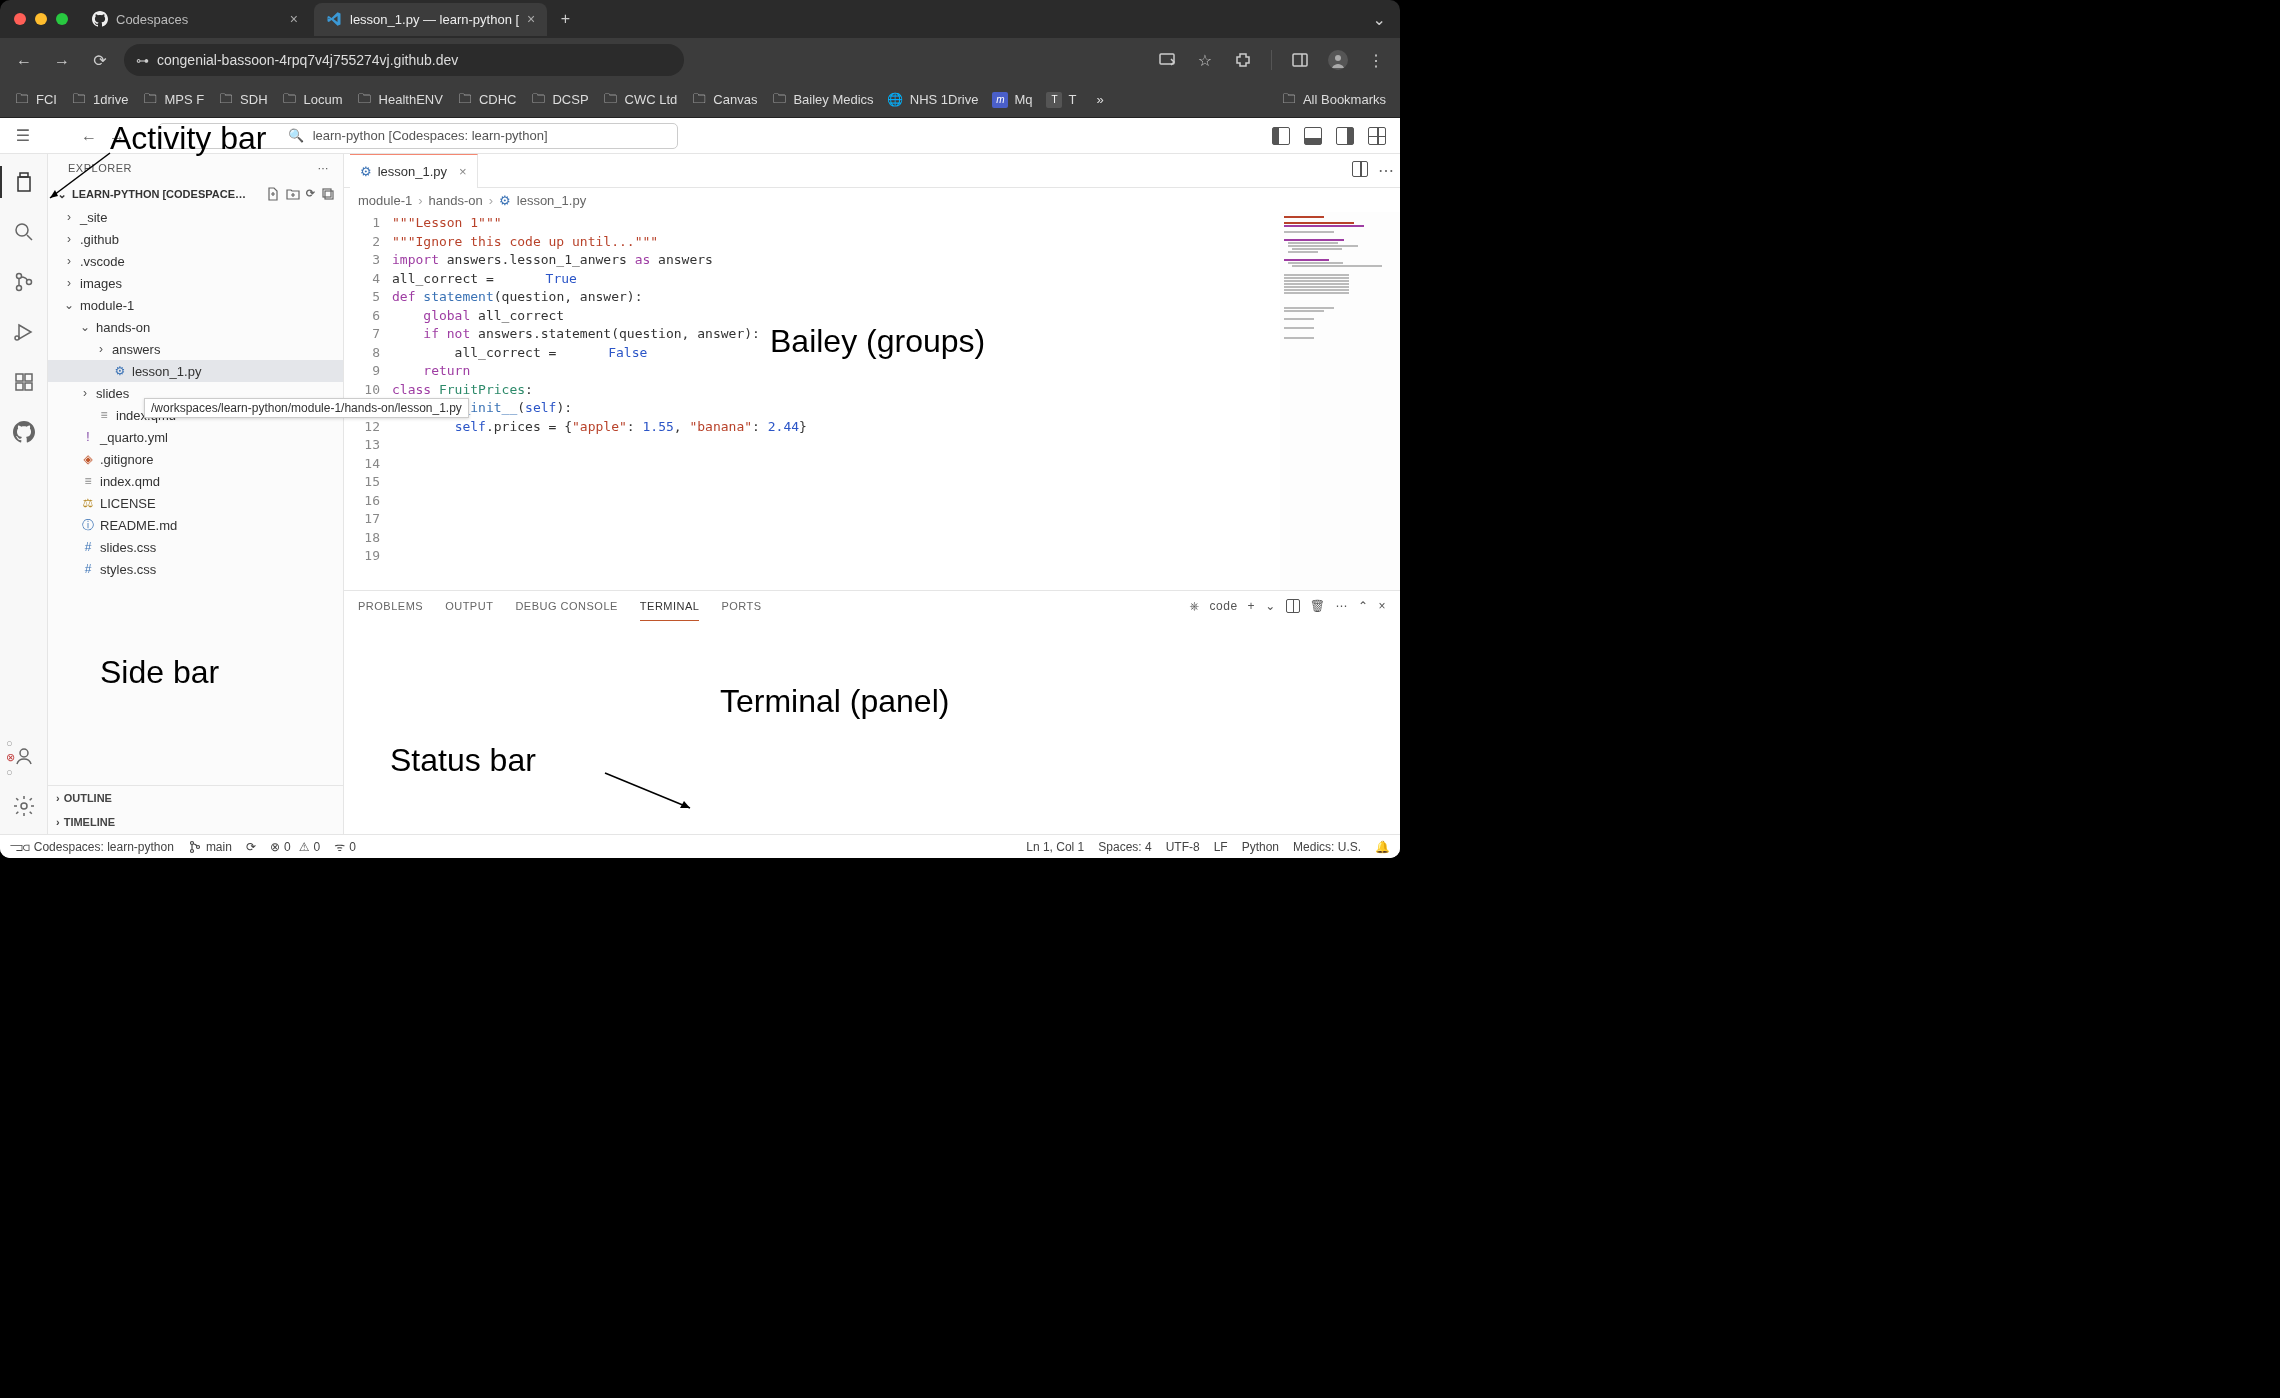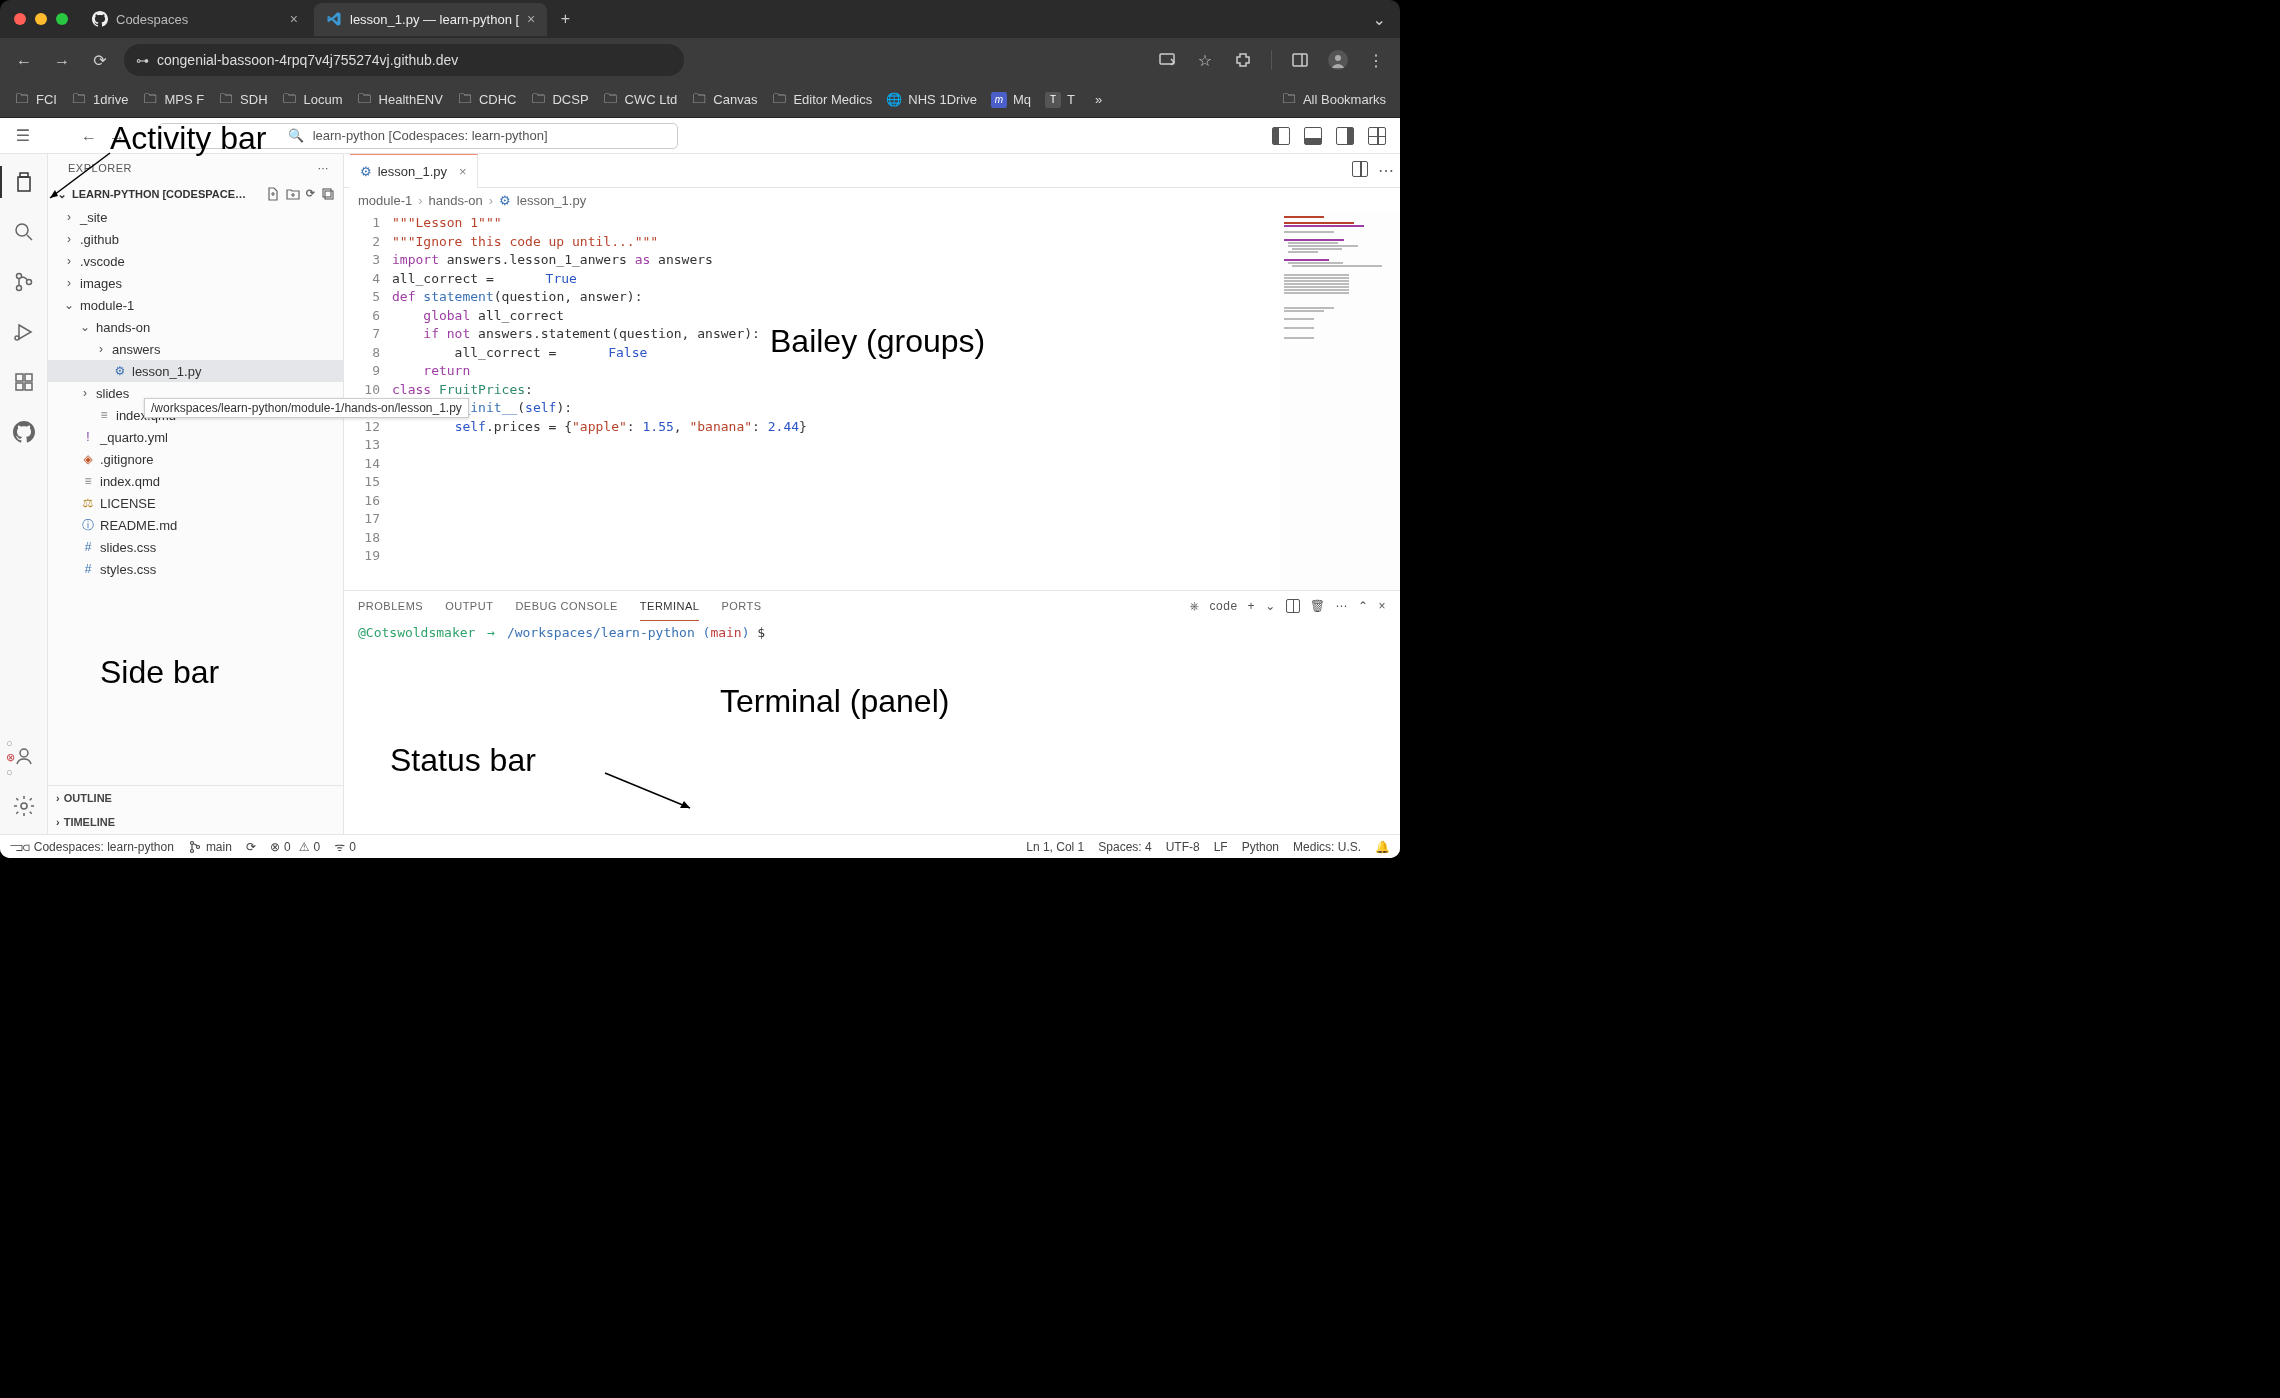--- a/index.html
+++ b/index.html
@@ -208,21 +208,21 @@
           <div class="bm">
             <span class="folder-ic">🗀</span>
             <span>CWC Ltd</span>
           </div>
           <div class="bm">
             <span class="folder-ic">🗀</span>
             <span>Canvas</span>
           </div>
           <div class="bm">
             <span class="folder-ic">🗀</span>
-            <span>Editor Medics</span>
+            <span>Bailey Medics</span>
           </div>
           <div class="bm">
             <span style="color:#5aa">🌐</span>
             <span>NHS 1Drive</span>
           </div>
           <div class="bm">
             <span style="background:#4a5fc9;color:#fff;width:16px;height:16px;display:inline-flex;align-items:center;justify-content:center;font-size:10px;font-style:italic;border-radius:2px">m</span>
             <span>Mq</span>
           </div>
           <div class="bm">
@@ -540,27 +540,20 @@
                   <div class="layout-ic" style="width:14px;height:14px">
                     <div style="position:absolute;left:50%;top:0;width:1.5px;height:100%;background:#555"></div>
                   </div>
                 </span>
               <span>🗑</span>
               <span>⋯</span>
               <span>⌃</span>
               <span>×</span>
             </div>
           </div>
-          <div class="terminal">
-            <span class="term-user">@Cotswoldsmaker</span>
-            <span style="color:#2ea36b;padding:0 4px">→</span>
-            <span class="term-path">/workspaces/learn-python</span>
-            <span class="term-paren"> (</span><span class="term-branch">main</span><span class="term-paren">) </span>
-            <span>$</span>
-          </div>
           <div style="position:absolute;bottom:80px;left:6px;display:flex;flex-direction:column;gap:2px;font-size:11px;">
             <span style="color:#999">○</span>
             <span style="color:#c03b3b">⊗</span>
             <span style="color:#999">○</span>
           </div>
         </div>
       </div>
     </div>
     <div class="statusbar">
       <div class="sb-item">

